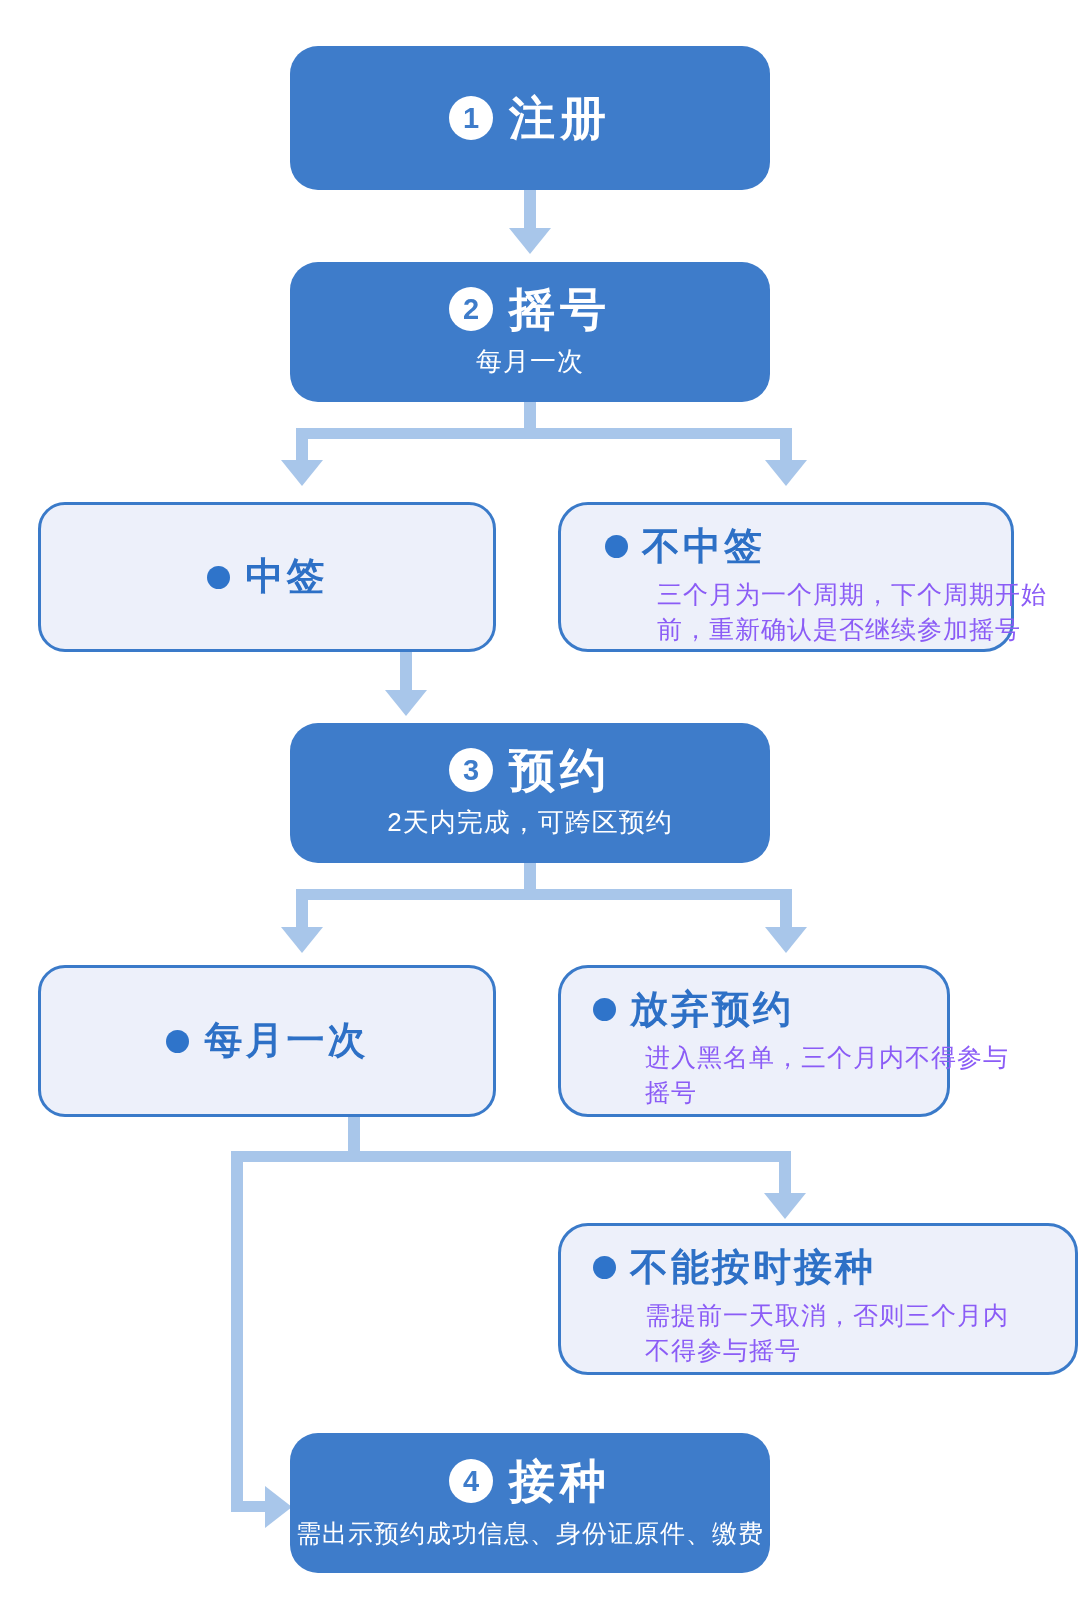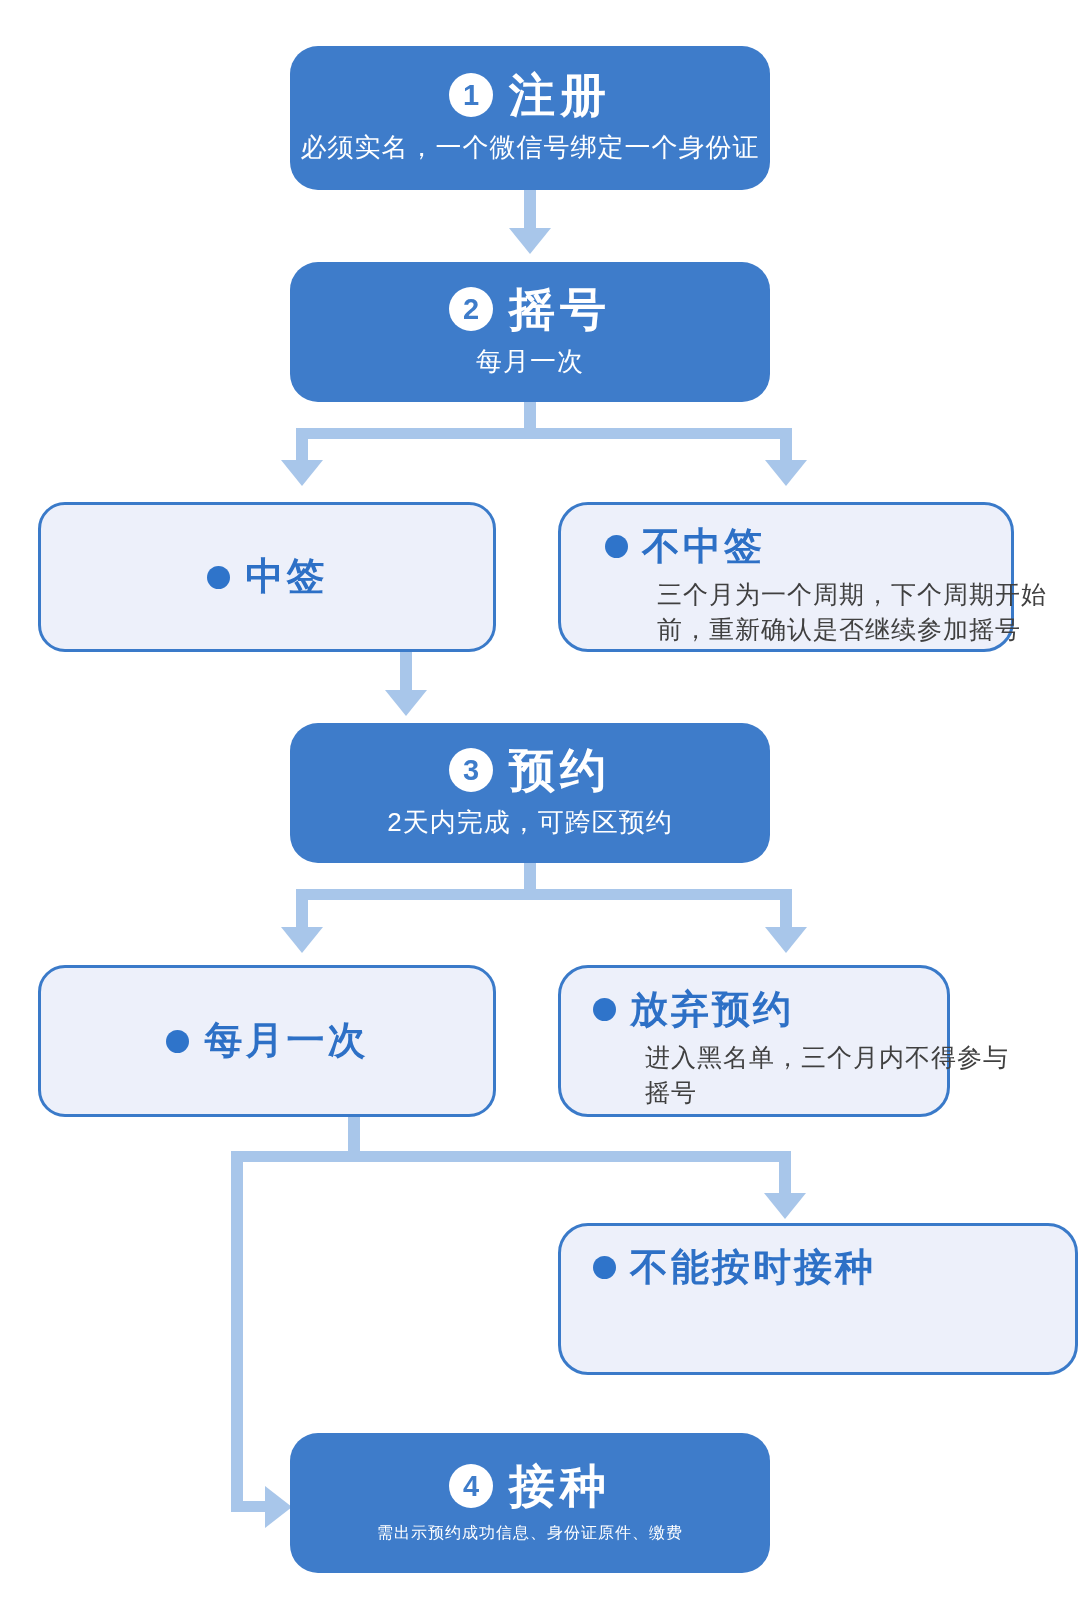--- a/index.html
+++ b/index.html
@@ -13,32 +13,32 @@
     color:#ffffff;display:flex;flex-direction:column;align-items:center;justify-content:center;
     box-sizing:border-box;
   }
   .step-title{display:flex;align-items:center;gap:16px;font-size:46px;font-weight:bold;letter-spacing:5px;line-height:1;}
   .numcircle{
     width:44px;height:44px;border-radius:50%;background:#ffffff;color:#3e7cca;
     font-size:29px;font-weight:bold;display:flex;align-items:center;justify-content:center;
     letter-spacing:0;flex:0 0 auto;
   }
   .step-sub{margin-top:14px;font-size:26px;letter-spacing:1px;line-height:1.2;white-space:nowrap;}
-  .step-sub.small{font-size:16px;}
+  .step-sub.small{font-size:25px;}
   
   .lightbox{
     position:absolute;background:#edf0fa;border:3px solid #3a7ac9;border-radius:30px;
     box-sizing:border-box;
   }
   .centerbox{display:flex;align-items:center;justify-content:center;gap:16px;border-radius:27px;}
   .bullet{width:23px;height:23px;border-radius:50%;background:#2f74ca;flex:0 0 auto;}
   .lb-title{font-size:38px;font-weight:bold;color:#2d70c6;letter-spacing:3px;line-height:1.15;}
   .sidebox{padding:20px 16px 0 32px;}
   .sb-titlerow{display:flex;align-items:center;gap:14px;margin-bottom:8px;}
-  .sb-desc{margin-left:52px;font-size:25px;line-height:35px;color:#404040;letter-spacing:1px;}
+  .sb-desc{margin-left:52px;font-size:25px;line-height:35px;color:#8b5cf6;letter-spacing:1px;}
   .sb-desc div{white-space:nowrap;}
   
   .conn{position:absolute;background:#a8c6ea;}
   .tri-down{position:absolute;width:0;height:0;border-left:21px solid transparent;border-right:21px solid transparent;border-top:26px solid #a8c6ea;}
   .tri-right{position:absolute;width:0;height:0;border-top:21px solid transparent;border-bottom:21px solid transparent;border-left:27px solid #a8c6ea;}
 </style>
 </head>
 <body>
 
 <div class="canvas">
@@ -69,21 +69,20 @@
   <div class="conn" style="left:231px;top:1501px;width:36px;height:11px;"></div>
   <div class="tri-right" style="left:265px;top:1486px;"></div>
   <div class="conn" style="left:779px;top:1151px;width:12px;height:44px;"></div>
   <div class="tri-down" style="left:764px;top:1193px;"></div>
 
   <div class="stepbox" style="top:46px;height:144px;">
     <div class="step-title">
       <span class="numcircle">1</span>
       <span>注册</span>
     </div>
-    <div class="step-sub">必须实名，一个微信号绑定一个身份证</div>
   </div>
 
   <div class="stepbox" style="top:262px;height:140px;">
     <div class="step-title">
       <span class="numcircle">2</span>
       <span>摇号</span>
     </div>
     <div class="step-sub">每月一次</div>
   </div>
 
@@ -125,20 +124,24 @@
       <div>进入黑名单，三个月内不得参与</div>
       <div>摇号</div>
     </div>
   </div>
 
   <div class="lightbox sidebox" style="left:558px;top:1223px;width:520px;height:152px;">
     <div class="sb-titlerow">
       <span class="bullet"></span>
       <span class="lb-title">不能按时接种</span>
     </div>
+    <div class="sb-desc">
+      <div>需提前一天取消，否则三个月内</div>
+      <div>不得参与摇号</div>
+    </div>
   </div>
 
   <div class="stepbox" style="top:1433px;height:140px;">
     <div class="step-title">
       <span class="numcircle">4</span>
       <span>接种</span>
     </div>
     <div class="step-sub small">需出示预约成功信息、身份证原件、缴费</div>
   </div>
 

